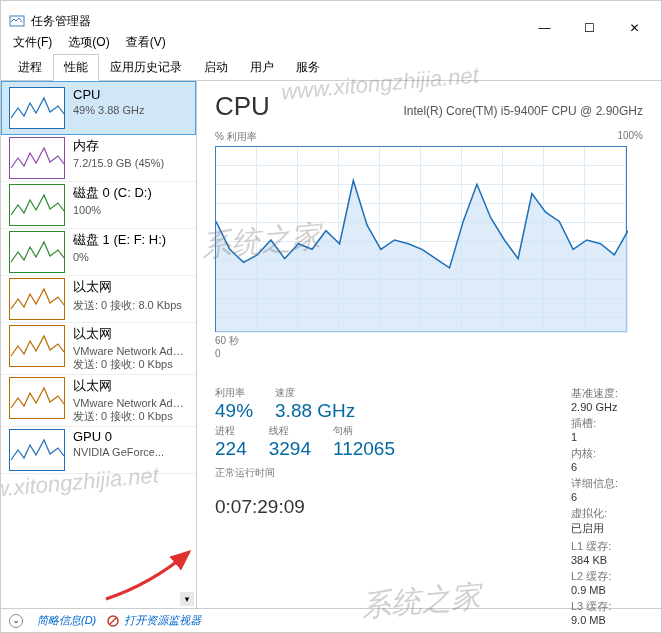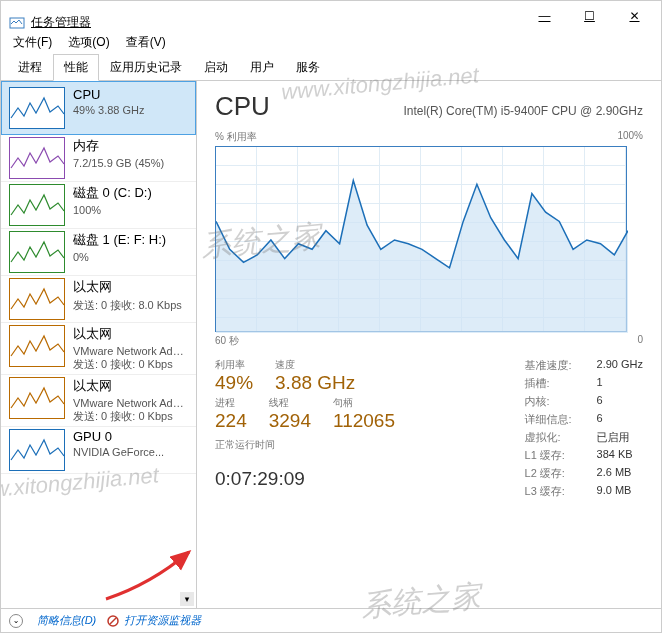--- a/index.html
+++ b/index.html
@@ -1,18 +1,18 @@
 <!DOCTYPE html>
 <html><head>
 <meta charset="utf-8">
 <style>
 * { margin: 0; padding: 0; box-sizing: border-box; font-family: "Microsoft YaHei", "Segoe UI", sans-serif; }
 body { background: #fff; width: 662px; height: 633px; overflow: hidden; border: 1px solid #ccc; position: relative; }
 
-.titlebar { height: 30px; display: flex; align-items: flex-end; padding: 12px 4px 0 8px; text-decoration: underline; }
+.titlebar { height: 30px; display: flex; align-items: flex-start; padding: 12px 4px 0 8px; }
 .titlebar-icon { width: 16px; height: 16px; margin-right: 6px; }
 .titlebar-title { font-size: 12px; flex: 1; }
 .win-controls { display: flex; }
 .win-btn { width: 45px; height: 30px; display: flex; align-items: center; justify-content: center; font-size: 12px; cursor: pointer; }
 
 .menubar { height: 22px; display: flex; align-items: center; padding: 0 4px; font-size: 12px; }
 .menubar span { padding: 2px 8px; cursor: pointer; }
 
 .tabs { display: flex; padding: 0 6px; font-size: 12px; border-bottom: 1px solid #ccc; }
 .tab { padding: 4px 10px; cursor: pointer; border: 1px solid transparent; position: relative; top: 1px; }
@@ -31,33 +31,33 @@
 .main { flex: 1; padding: 10px 18px; font-size: 12px; }
 .cpu-header { display: flex; align-items: baseline; justify-content: space-between; margin-bottom: 8px; }
 .cpu-title { font-size: 26px; font-weight: 400; color: #333; }
 .cpu-model { font-size: 12px; color: #555; }
 
 .chart-labels { display: flex; justify-content: space-between; font-size: 10px; color: #777; margin-bottom: 2px; }
 .chart { width: 412px; height: 186px; border: 1px solid #3a7ec0; background:
   repeating-linear-gradient(to right, transparent 0, transparent 40px, #e0ecf5 40px, #e0ecf5 41px),
   repeating-linear-gradient(to bottom, transparent 0, transparent 18px, #e0ecf5 18px, #e0ecf5 19px);
   position: relative; margin-bottom: 2px; }
-.chart-bottom { display: flex; justify-content: space-between; font-size: 10px; color: #777; margin-bottom: 10px; }
+.chart-bottom { display: flex; justify-content: space-between; font-size: 10px; color: #777; margin-bottom: 27px; flex-direction: column; }
 
 .stats { display: flex; gap: 35px; }
 .stats-left { flex: 1; }
 .stats-row { display: flex; margin-bottom: 2px; }
 .stat-block { margin-right: 22px; }
 .stat-label { font-size: 10px; color: #777; }
-.stat-value { font-size: 19px; color: #a16207; }
+.stat-value { font-size: 19px; color: #0369a1; }
 .uptime-label { font-size: 10px; color: #777; margin-top: 6px; }
 .uptime-value { font-size: 19px; color: #333; margin-top: 16px; }
 
 .stats-right { font-size: 11px; }
-.kv { display: flex; margin-bottom: 3px; }
+.kv { display: flex; margin-bottom: 3px; flex-direction: column; }
 .kv-label { width: 72px; color: #777; }
 .kv-value { color: #333; }
 
 .footer { height: 24px; border-top: 1px solid #ccc; display: flex; align-items: center; padding: 0 8px; font-size: 11px; gap: 10px; }
 .footer-link { color: #0066cc; cursor: pointer; display: flex; align-items: center; gap: 4px; font-style: italic; }
 .chevron-circle { width: 14px; height: 14px; border: 1px solid #888; border-radius: 50%; display: inline-flex; align-items: center; justify-content: center; font-size: 8px; margin-right: 4px; }
 
 .watermark { position: absolute; font-size: 30px; color: rgba(120,120,120,0.35); font-style: italic; font-weight: 500; pointer-events: none; transform: rotate(-5deg); white-space: nowrap; }
 .arrow-annotation { position: absolute; left: 100px; top: 543px; width: 100px; height: 60px; pointer-events: none; }
 </style>
@@ -241,21 +241,21 @@
           <div class="kv">
             <div class="kv-label">虚拟化:</div>
             <div class="kv-value">已启用</div>
           </div>
           <div class="kv">
             <div class="kv-label">L1 缓存:</div>
             <div class="kv-value">384 KB</div>
           </div>
           <div class="kv">
             <div class="kv-label">L2 缓存:</div>
-            <div class="kv-value">2.6 MB</div>
+            <div class="kv-value">0.9 MB</div>
           </div>
           <div class="kv">
             <div class="kv-label">L3 缓存:</div>
             <div class="kv-value">9.0 MB</div>
           </div>
         </div>
     </div>
   </div>
 </div>
 

